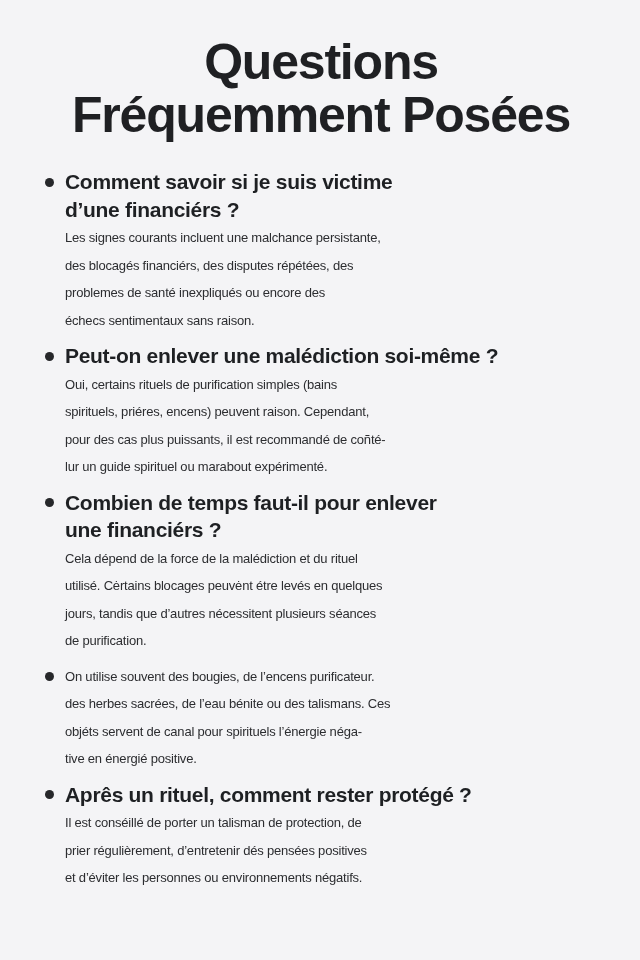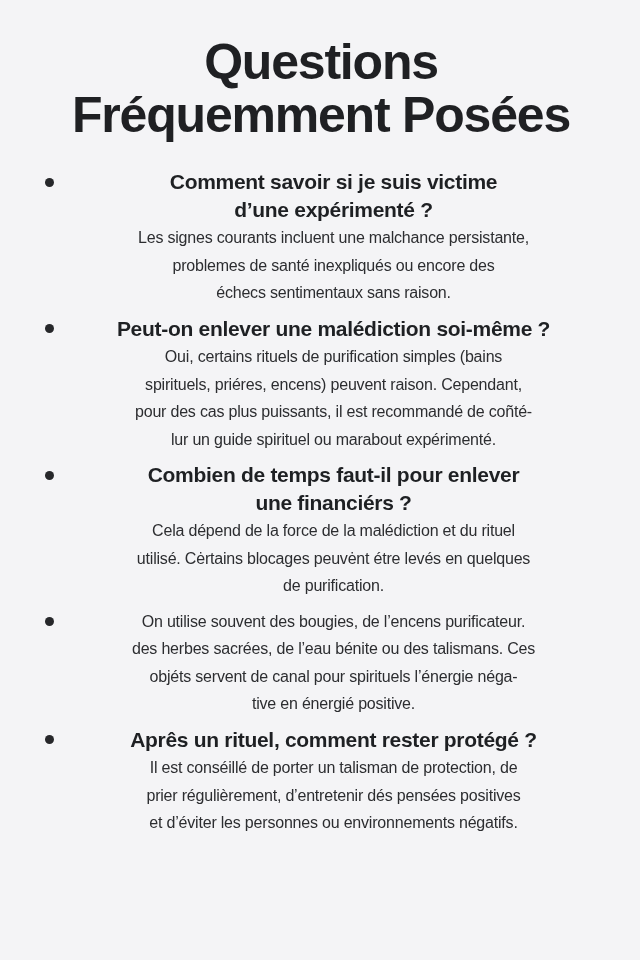--- a/index.html
+++ b/index.html
@@ -30,41 +30,40 @@
     color: #1f2023;
   }
   .faq-list {
     margin: 0;
     padding: 0;
   }
   .faq-item {
     position: relative;
     padding-left: 25px;
     margin-bottom: 8px;
-    text-align: center;
   }
   .bullet {
     position: absolute;
     left: 5px;
     top: 9.5px;
     width: 9px;
     height: 9px;
     border-radius: 50%;
     background: #26272a;
   }
   .question {
     font-weight: 700;
     font-size: 21px;
     line-height: 27.5px;
     letter-spacing: -0.3px;
     color: #1e2023;
   }
   .answer {
     margin-top: 1px;
-    font-size: 16px;
+    font-size: 13px;
     line-height: 27.5px;
     letter-spacing: -0.2px;
     color: #2c2d30;
   }
   .question div, .answer div {
     white-space: nowrap;
   }
 </style>
 </head>
 <body>
@@ -72,24 +71,25 @@
 <div class="page">
 
   <h1 class="title"><span>Questions</span><br><span>Fréquemment Posées</span></h1>
 
   <div class="faq-list">
 
     <div class="faq-item">
       <span class="bullet"></span>
       <div class="question">
         <div>Comment savoir si je suis victime</div>
-        <div>d’une expérimenté ?</div>
+        <div>d’une financiérs ?</div>
       </div>
       <div class="answer">
         <div>Les signes courants incluent une malchance persistante,</div>
+        <div>des blocagés financiérs, des disputes répétées, des</div>
         <div>problemes de santé inexpliqués ou encore des</div>
         <div>échecs sentimentaux sans raison.</div>
       </div>
     </div>
 
     <div class="faq-item">
       <span class="bullet"></span>
       <div class="question">
         <div>Peut-on enlever une malédiction soi-même ?</div>
       </div>
@@ -103,20 +103,21 @@
 
     <div class="faq-item">
       <span class="bullet"></span>
       <div class="question">
         <div>Combien de temps faut-il pour enlever</div>
         <div>une financiérs ?</div>
       </div>
       <div class="answer">
         <div>Cela dépend de la force de la malédiction et du rituel</div>
         <div>utilisé. Cėrtains blocages peuvėnt étre levés en quelques</div>
+        <div>jours, tandis que d’autres nécessitent plusieurs séances</div>
         <div>de purification.</div>
       </div>
     </div>
 
     <div class="faq-item">
       <span class="bullet"></span>
       <div class="answer">
         <div>On utilise souvent des bougies, de l’encens purificateur.</div>
         <div>des herbes sacrées, de l’eau bénite ou des talismans. Ces</div>
         <div>objéts servent de canal pour spirituels l’énergie néga-</div>

